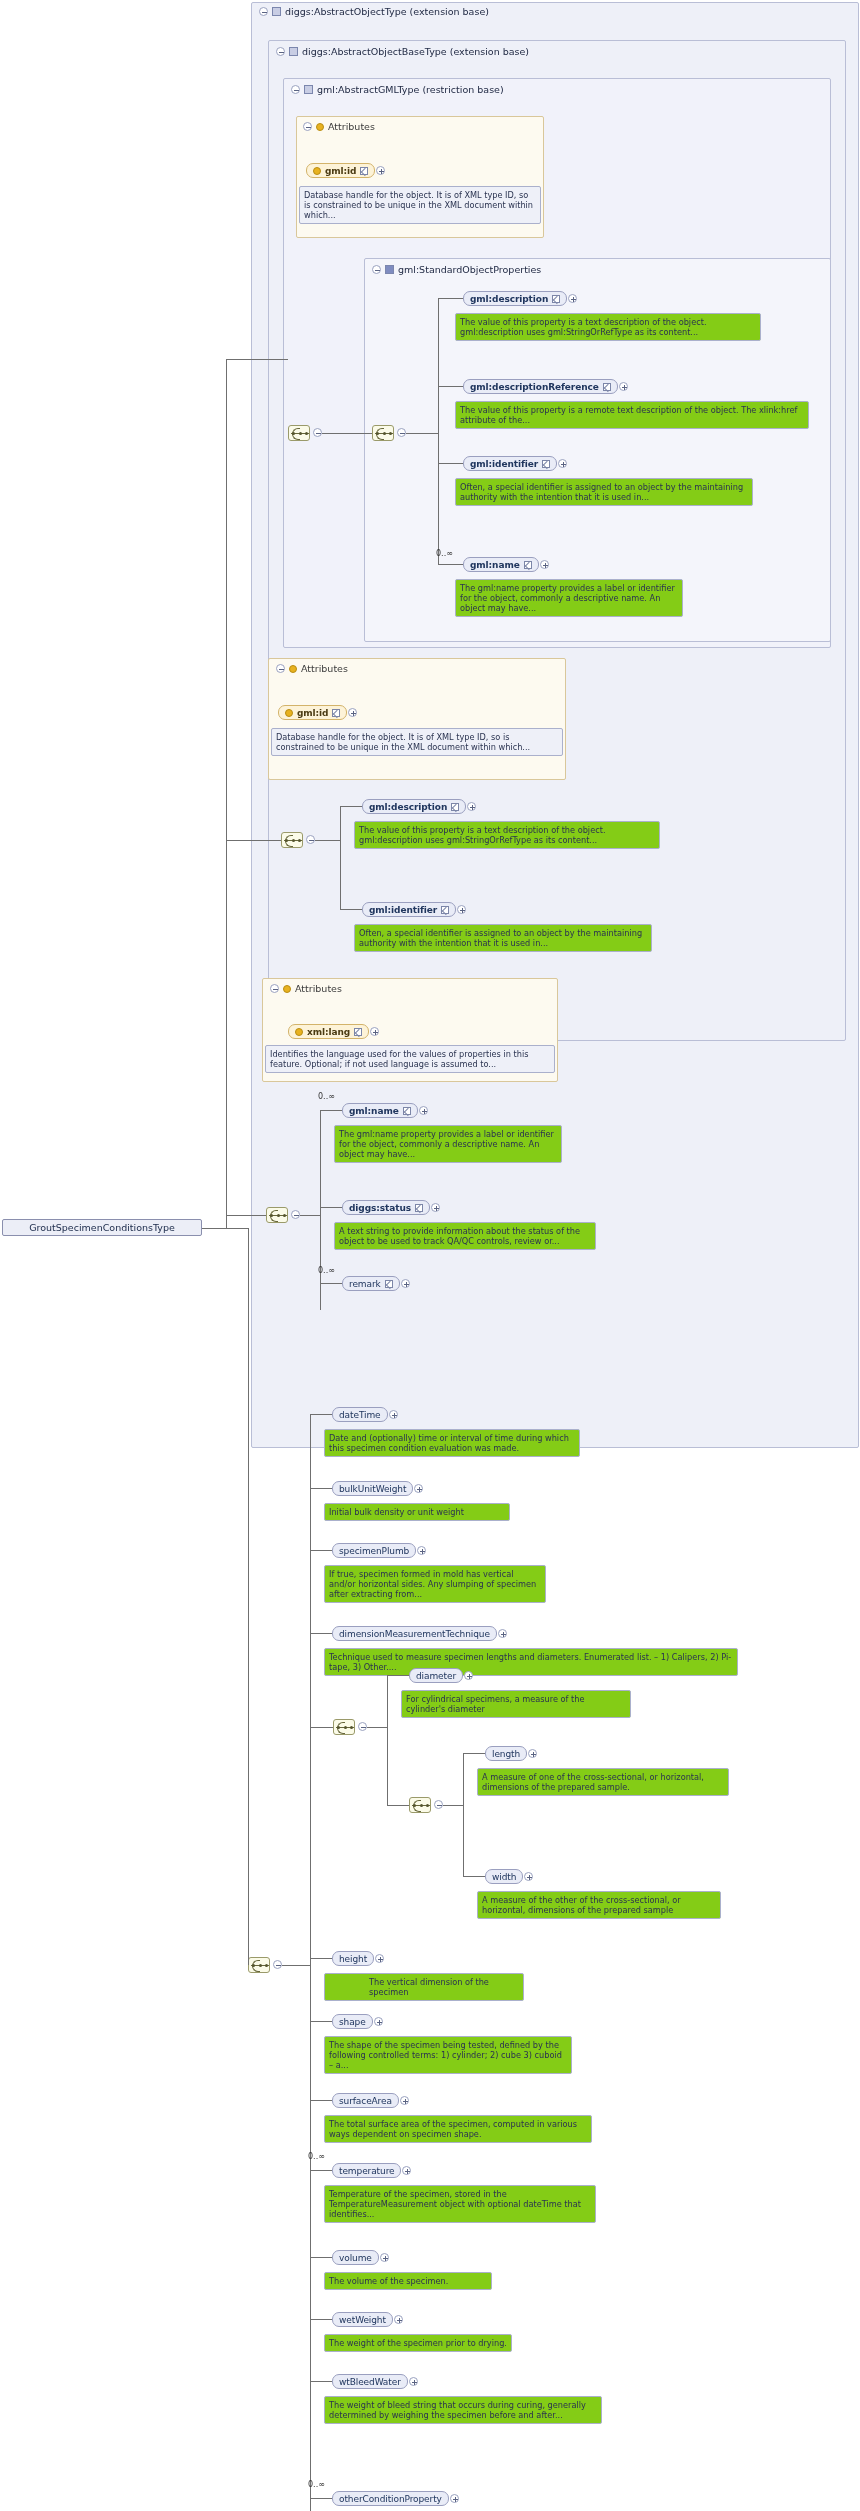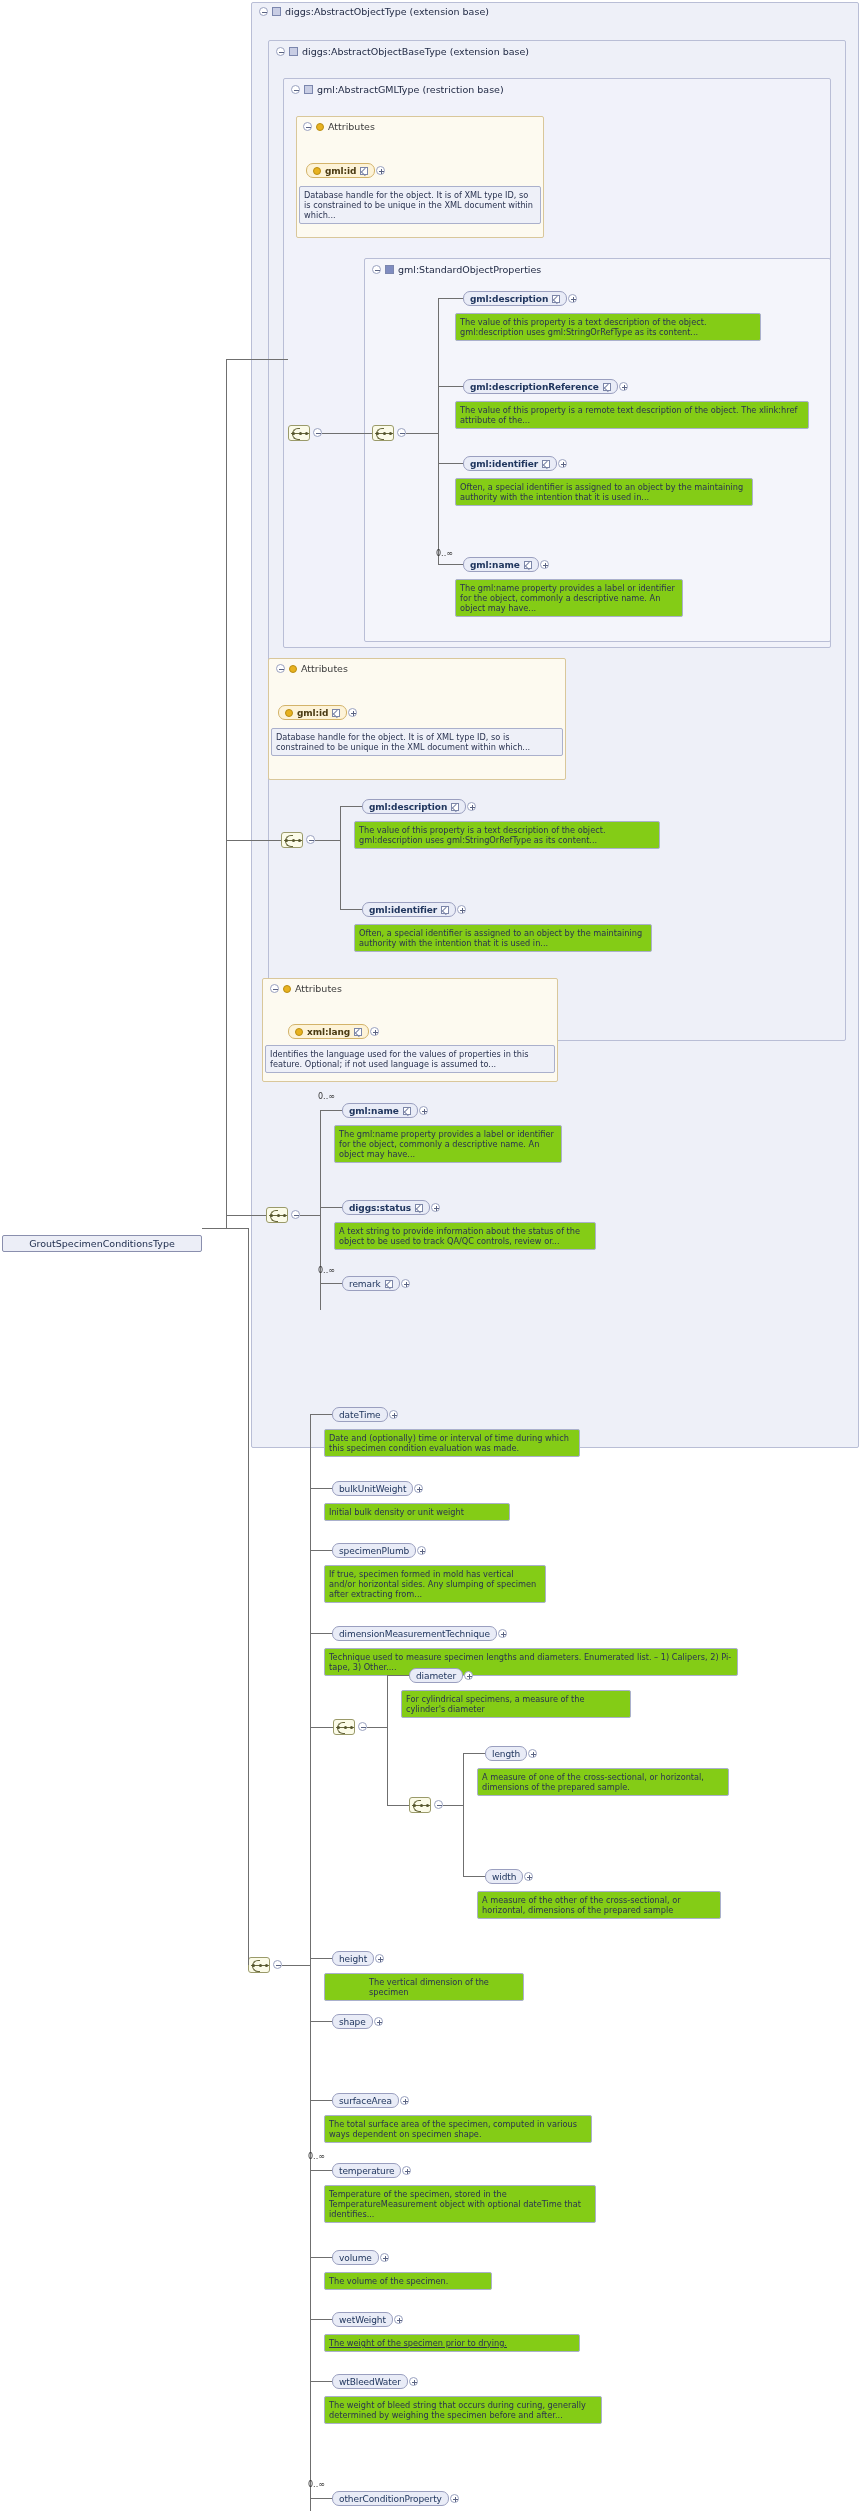--- a/index.html
+++ b/index.html
@@ -373,21 +373,21 @@
 
   <div class="occ" style="left:318px; top:1266px;">
     <span>0..∞</span>
   </div>
   <div class="node plainlbl" style="left:342px; top:1276px;">
     <span class="lbl">remark</span>
     <span class="tag"></span>
     <span class="ex"><span class="plus"></span></span>
   </div>
 
-  <div class="rootnode" style="left:2px; top:1219px; width:200px;margin-top:16px;">
+  <div class="rootnode" style="left:2px; top:1219px; width:200px;">
     <span>GroutSpecimenConditionsType</span>
   </div>
 
   <div class="ln h" style="left:202px; top:1228px; width:46px;"></div>
   <div class="seq choice" style="left:248px; top:1957px;">
     <div class="arc"></div>
       <i class="b"></i>
     <span class="d d1"></span>
       <span class="d d2"></span>
       <span class="d d3"></span>
@@ -497,20 +497,23 @@
   </div>
   <div class="note white" style="left:324px; top:1973px; width:200px;padding-left:44px;">
     <span>The vertical dimension of the specimen</span>
   </div>
 
   <div class="ln h" style="left:310px; top:2021px; width:22px;"></div>
   <div class="node plainlbl" style="left:332px; top:2014px;">
     <span class="lbl">shape</span>
     <span class="ex"><span class="plus"></span></span>
   </div>
+  <div class="note white" style="left:324px; top:2036px; width:248px;">
+    <span>The shape of the specimen being tested, defined by the following controlled terms: 1) cylinder; 2) cube 3) cuboid – a...</span>
+  </div>
 
   <div class="ln h" style="left:310px; top:2100px; width:22px;"></div>
   <div class="node plainlbl" style="left:332px; top:2093px;">
     <span class="lbl">surfaceArea</span>
     <span class="ex"><span class="plus"></span></span>
   </div>
   <div class="note white" style="left:324px; top:2115px; width:268px;">
     <span>The total surface area of the specimen, computed in various ways dependent on specimen shape.</span>
   </div>
 
@@ -533,21 +536,21 @@
   </div>
   <div class="note white" style="left:324px; top:2272px; width:168px;">
     <span>The volume of the specimen.</span>
   </div>
 
   <div class="ln h" style="left:310px; top:2319px; width:22px;"></div>
   <div class="node plainlbl" style="left:332px; top:2312px;">
     <span class="lbl">wetWeight</span>
     <span class="ex"><span class="plus"></span></span>
   </div>
-  <div class="note white" style="left:324px; top:2334px; width:256px;text-decoration:underline;">
+  <div class="note white" style="left:324px; top:2334px; width:188px;">
     <span>The weight of the specimen prior to drying.</span>
   </div>
 
   <div class="ln h" style="left:310px; top:2381px; width:22px;"></div>
   <div class="node plainlbl" style="left:332px; top:2374px;">
     <span class="lbl">wtBleedWater</span>
     <span class="ex"><span class="plus"></span></span>
   </div>
   <div class="note white" style="left:324px; top:2396px; width:278px;">
     <span>The weight of bleed string that occurs during curing, generally determined by weighing the specimen before and after...</span>

